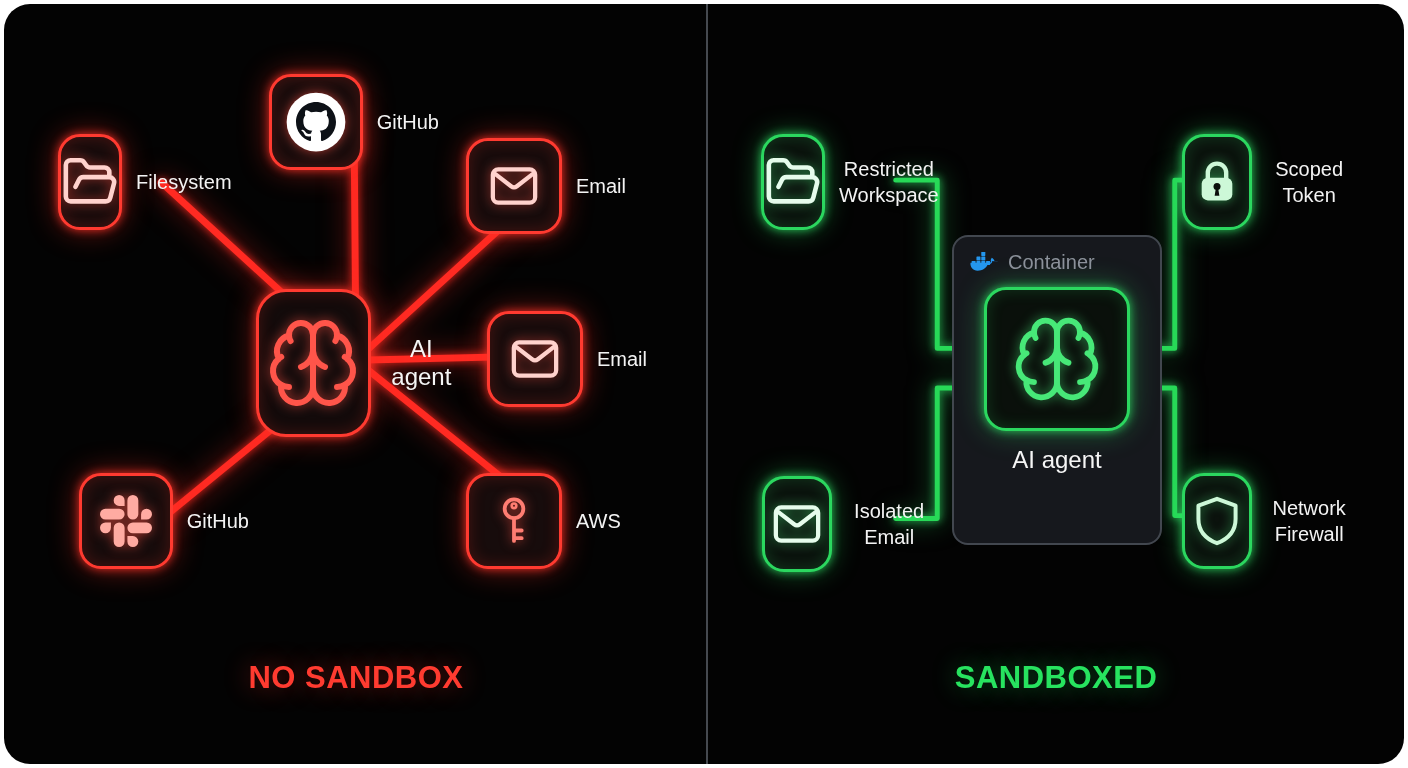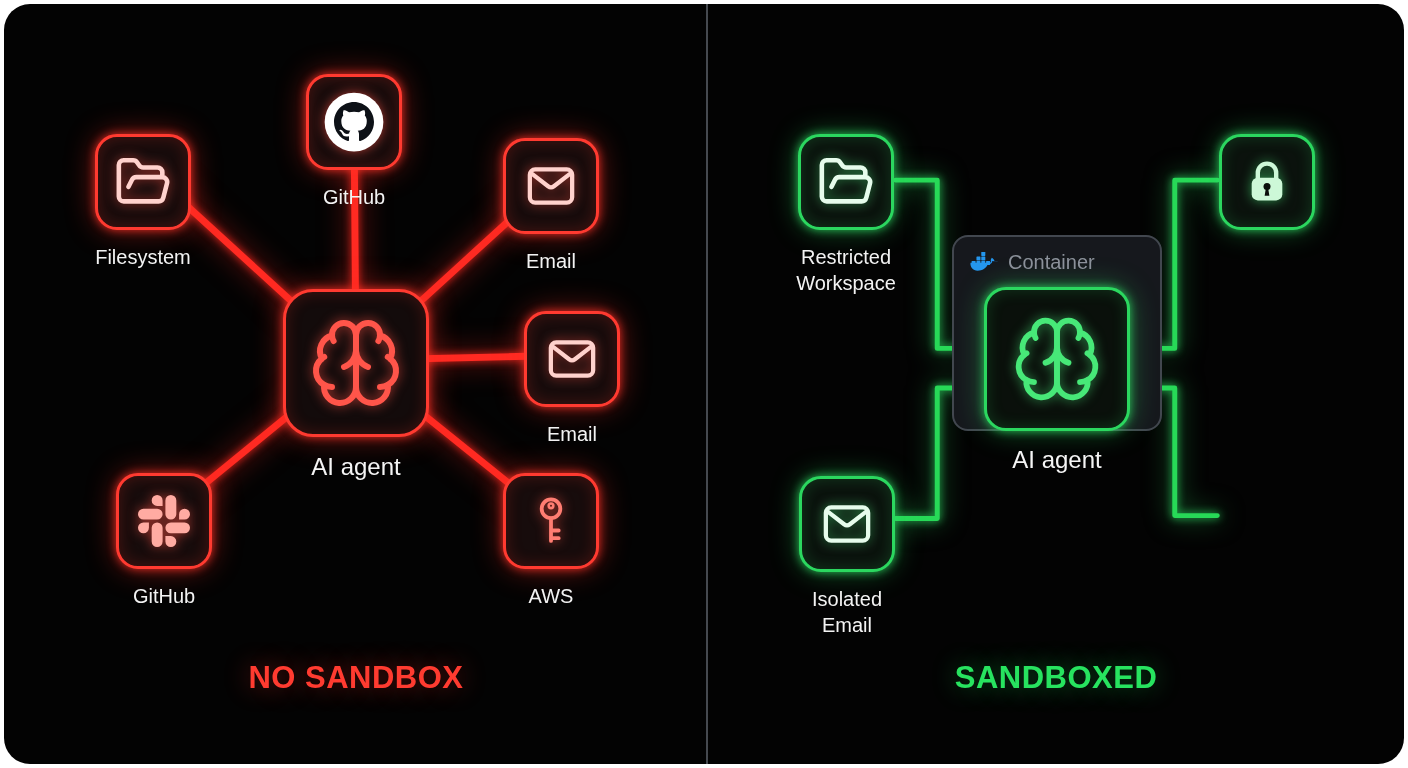--- a/index.html
+++ b/index.html
@@ -9,21 +9,21 @@
   .panel { position:absolute; top:0; height:100%; }
   .panel.left  { left:0; width:704px; }
   .panel.right { left:704px; width:696px; }
 
   .divider { position:absolute; left:702px; top:0; bottom:0; width:2px; background:#45494f; z-index:5; }
 
   .wires { position:absolute; left:0; top:0; width:100%; height:100%; z-index:1; }
   .wires.redglow   { filter: drop-shadow(0 0 4px rgba(255,40,32,.95)) drop-shadow(0 0 14px rgba(255,40,32,.55)); }
   .wires.greenglow { filter: drop-shadow(0 0 4px rgba(46,222,100,.9)) drop-shadow(0 0 12px rgba(46,222,100,.5)); }
 
-  .node { position:absolute; width:170px; display:flex; flex-direction:column; align-items:center; gap:14px; z-index:2; }
+  .node { position:absolute; width:170px; display:flex; flex-direction:row; align-items:center; gap:14px; z-index:2; }
   .node.wide { width:200px; }
 
   .nodebox { width:96px; height:96px; border-radius:22px; display:flex; align-items:center; justify-content:center; }
   .red-box {
     background:#170c0c; border:3px solid #ff3a30;
     box-shadow:0 0 10px rgba(255,48,38,.85), 0 0 30px rgba(255,48,38,.45), inset 0 0 16px rgba(255,48,38,.22);
   }
   .green-box {
     background:#0b120d; border:3px solid #2bd75f;
     box-shadow:0 0 10px rgba(46,222,100,.8), 0 0 28px rgba(46,222,100,.4), inset 0 0 16px rgba(46,222,100,.2);
@@ -37,21 +37,21 @@
 
   .nodelabel { color:#f3f3f3; font-size:20px; text-align:center; line-height:1.3; }
   .panel.right .nodelabel { width:120px; }
   .agentlabel { color:#f5f5f5; font-size:24px; text-align:center; }
 
   .panel-title { position:absolute; left:0; right:0; top:656px; text-align:center; font-size:31px; font-weight:800; letter-spacing:.5px; }
   .panel.left  .panel-title { color:#ff3b30; text-shadow:0 0 26px rgba(255,59,48,.45); }
   .panel.right .panel-title { color:#27e35f; text-shadow:0 0 26px rgba(39,227,95,.45); }
 
   .container-box {
-    position:absolute; left:244px; top:231px; width:210px; height:196px; z-index:2;
+    position:absolute; left:244px; top:231px; width:210px; height:310px; z-index:2;
     background:#16181d; border:2px solid #42474f; border-radius:16px;
   }
   .container-header { display:flex; align-items:center; gap:9px; padding:14px 16px 0 16px; }
   .container-header span { color:#8b919a; font-size:20px; }
   .container-box .agentbox { width:146px; height:144px; border-radius:22px; margin:13px auto 0; background:#0a100b; }
   .container-box .agentlabel { margin-top:15px; }
 
   .icon { display:block; }
   .icon-red   { filter: drop-shadow(0 0 6px rgba(255,80,68,.65)); }
   .icon-green { filter: drop-shadow(0 0 6px rgba(70,230,120,.6)); }
@@ -227,31 +227,40 @@
       </div>
       <div class="nodelabel">Restricted Workspace</div>
     </div>
 
     <div class="node" style="left:474px;top:130px">
       <div class="nodebox green-box">
         <svg class="icon icon-green c-lightgreen" style="width:56px;height:56px">
             <use href="#i-lock"></use>
           </svg>
       </div>
+      <div class="nodelabel">Scoped Token</div>
     </div>
 
     <div class="node" style="left:54px;top:472px">
       <div class="nodebox green-box">
         <svg class="icon icon-green c-mint" style="width:54px;height:54px">
             <use href="#i-envelope"></use>
           </svg>
       </div>
       <div class="nodelabel">Isolated Email</div>
     </div>
 
+    <div class="node" style="left:474px;top:469px">
+      <div class="nodebox green-box">
+        <svg class="icon icon-green c-lightgreen" style="width:58px;height:58px">
+            <use href="#i-shield"></use>
+          </svg>
+      </div>
+      <div class="nodelabel">Network Firewall</div>
+    </div>
 
     <div class="container-box">
       <div class="container-header">
         <svg class="icon" style="width:29px;height:23px">
             <use href="#i-docker"></use>
           </svg>
         <span>Container</span>
       </div>
       <div class="agentbox green-box">
         <svg class="icon icon-green c-green" style="width:92px;height:92px">

